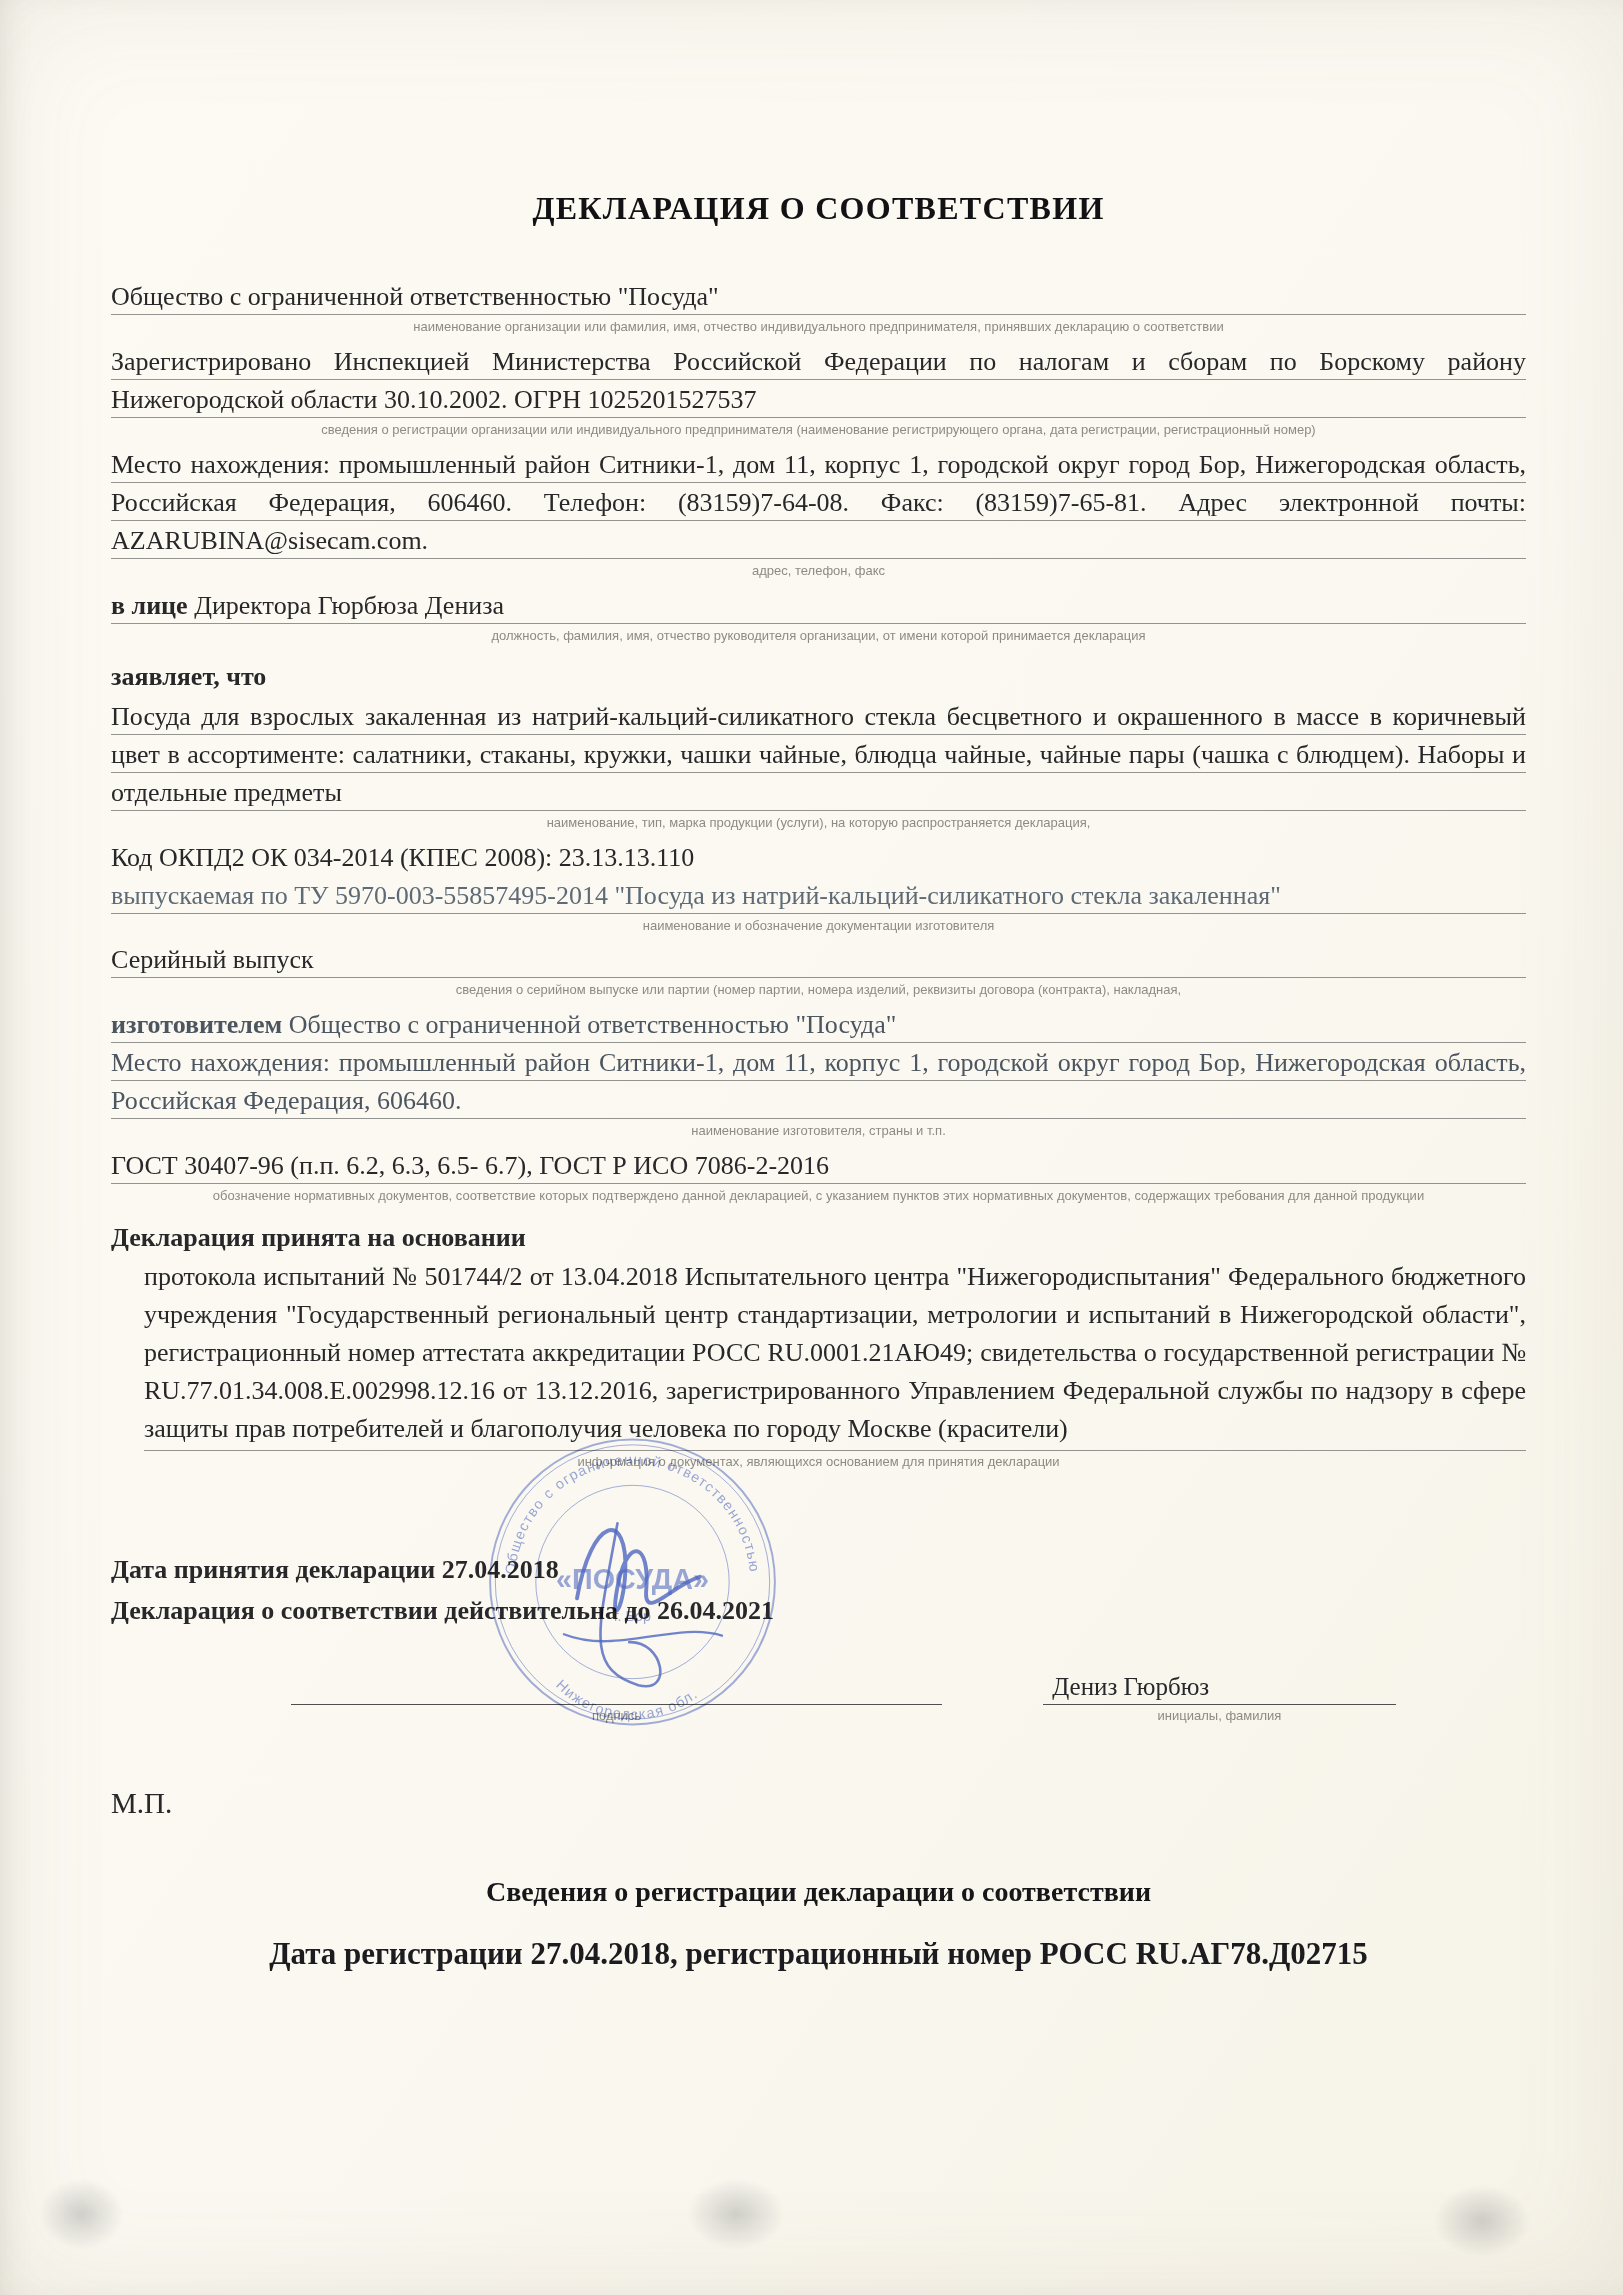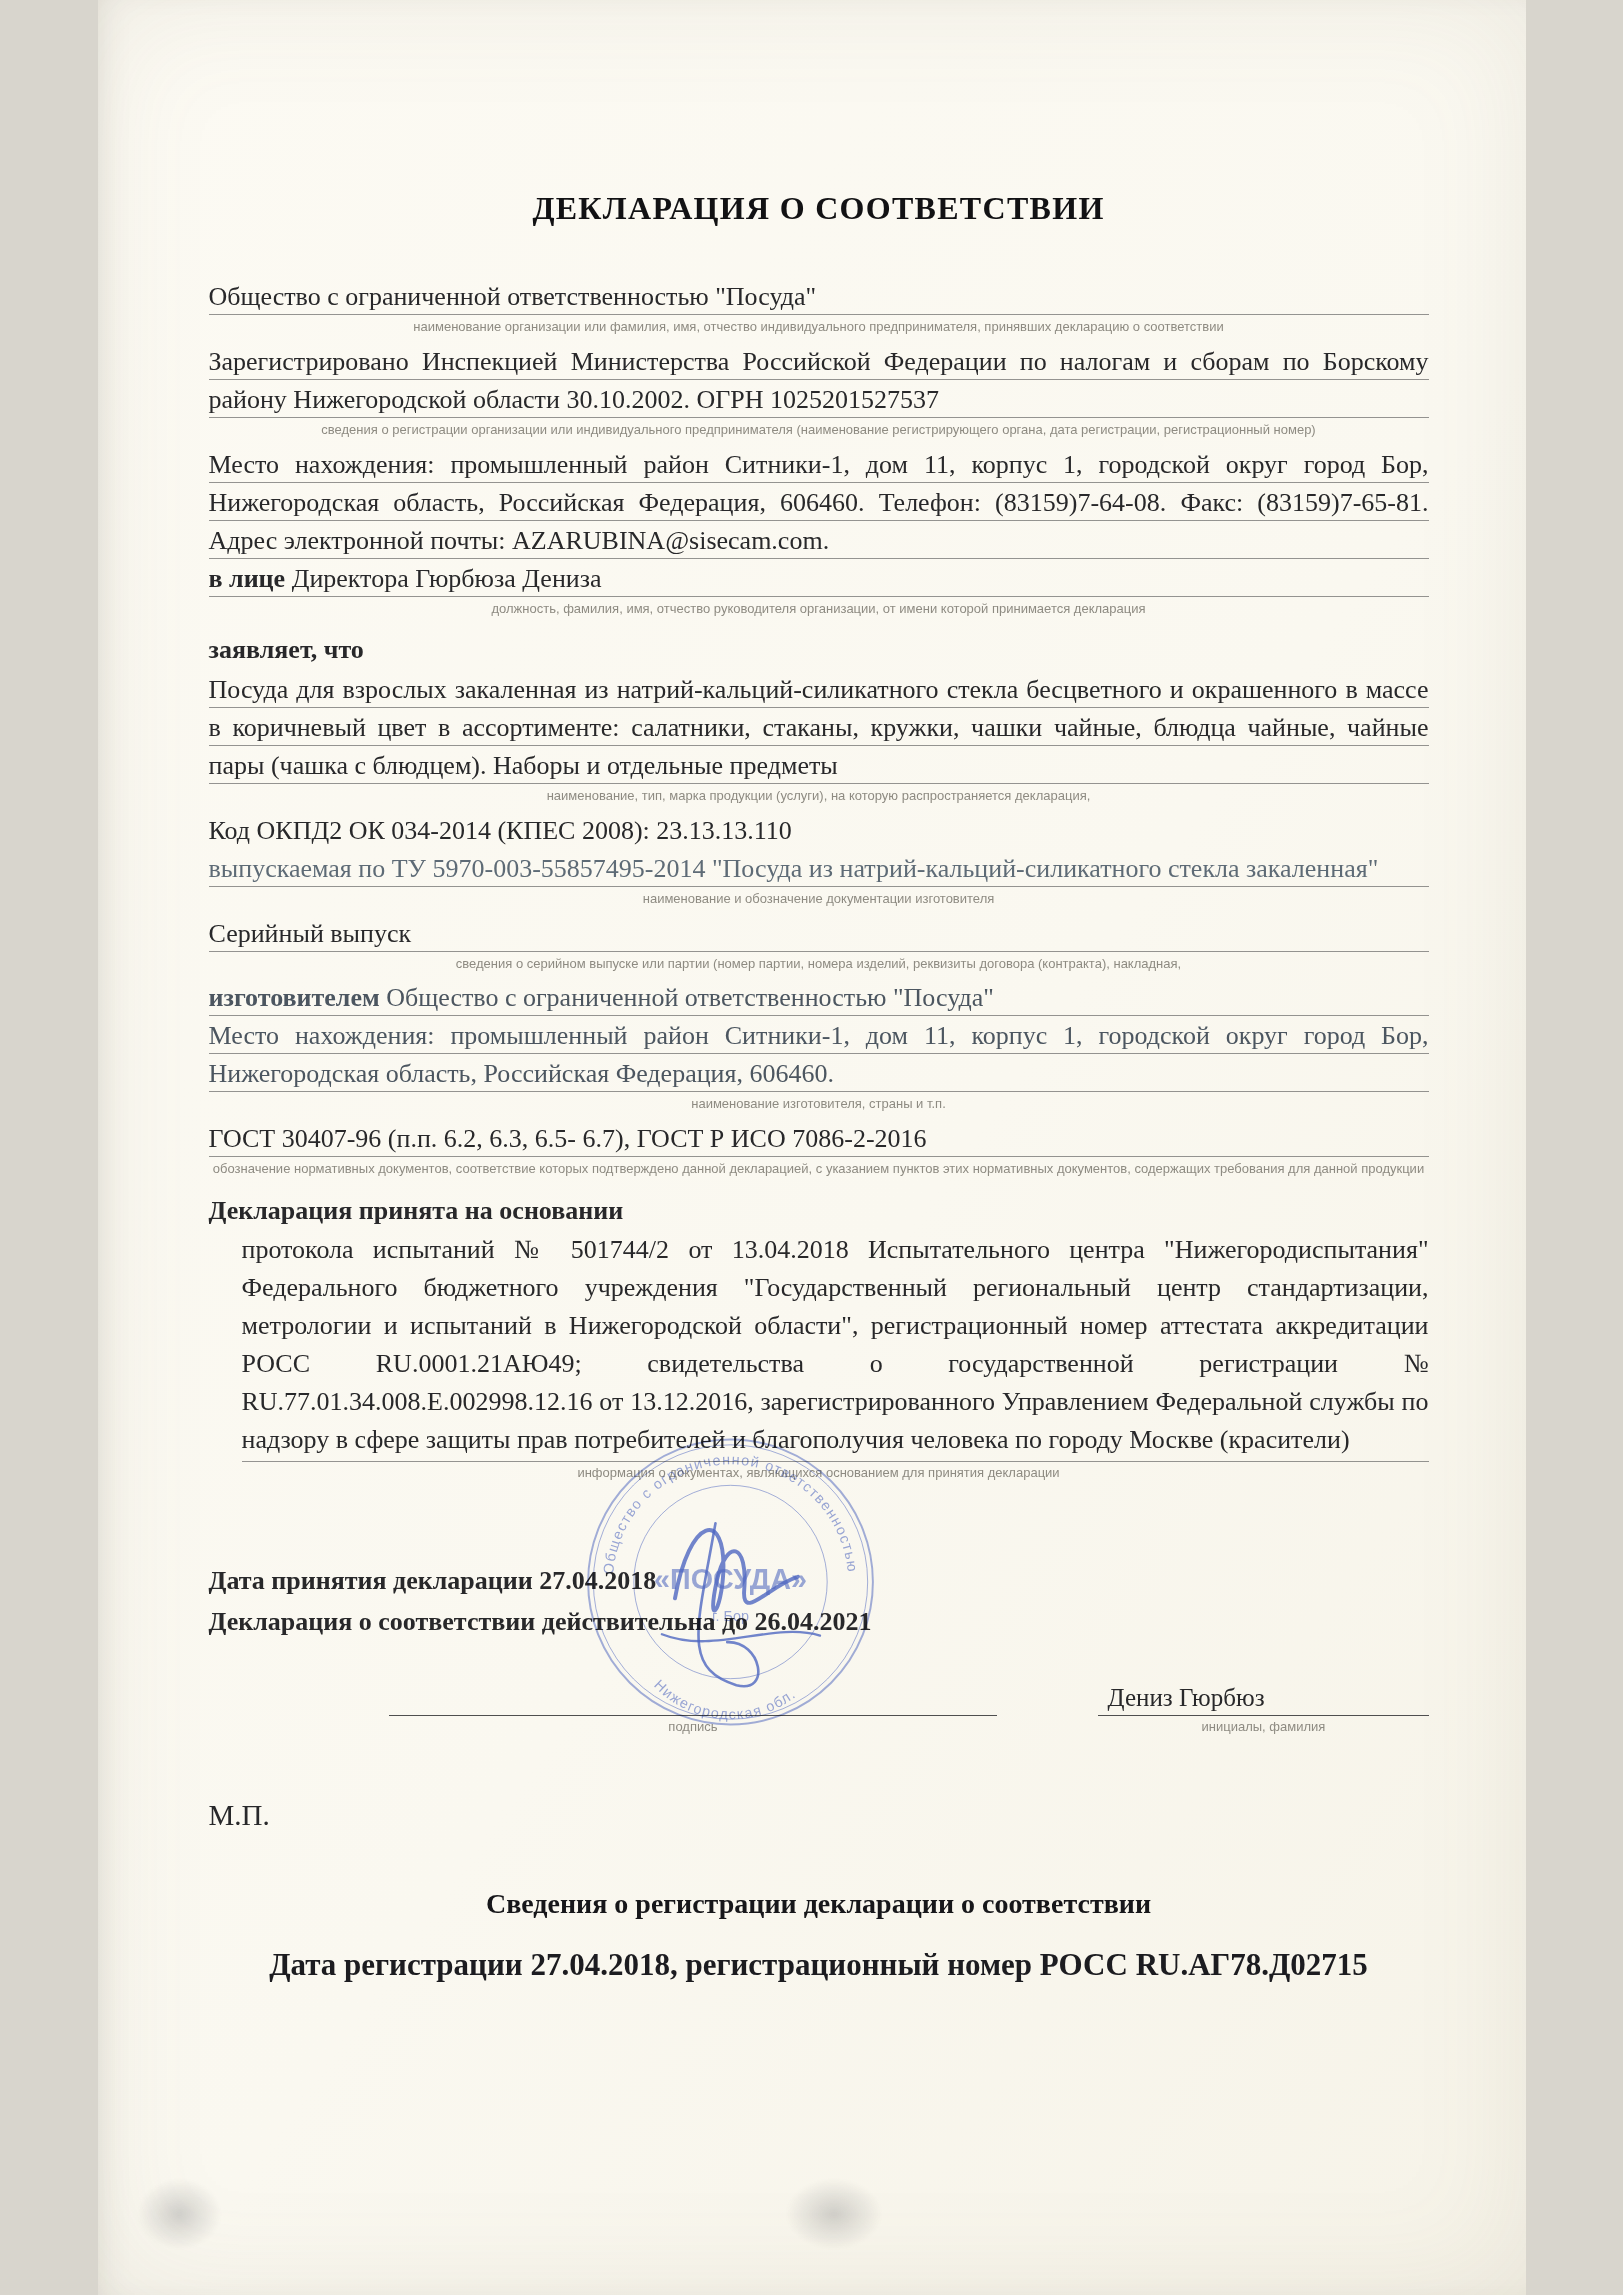--- a/index.html
+++ b/index.html
@@ -1,21 +1,21 @@
 <!DOCTYPE html>
 <html style="font-size:10.5px"><head>
 <meta charset="utf-8">
 <style>
   * { box-sizing: border-box; }
   html, body { margin: 0; padding: 0; }
   body { background: #d8d5cd; font-family: "Liberation Serif", serif; }
 
   .page {
     position: relative;
-    width: 1428px;
+    width: 1623px;
     height: 2295px;
     margin: 0 auto;
     background: linear-gradient(125deg, #fcfaf3 0%, #faf8f0 55%, #f6f3e8 100%);
     color: #28282a;
     overflow: hidden;
     box-shadow: inset 0 0 118px rgba(120,110,85,.10), inset 16.4px 0 39px -23px rgba(60,55,40,.18);
   }
 
   .content { position: relative; z-index: 1; padding: 190px 97px 0 111px; }
 
@@ -108,20 +108,21 @@
       <div class="caption">наименование организации или фамилия, имя, отчество индивидуального предпринимателя, принявших декларацию о соответствии</div>
     </div>
 
     <div class="field">
       <div class="value ruled just">Зарегистрировано Инспекцией Министерства Российской Федерации по налогам и сборам по Борскому району Нижегородской области 30.10.2002. ОГРН 1025201527537</div>
       <div class="caption">сведения о регистрации организации или индивидуального предпринимателя (наименование регистрирующего органа, дата регистрации, регистрационный номер)</div>
     </div>
 
     <div class="field">
       <div class="value ruled just">Место нахождения: промышленный район Ситники-1, дом 11, корпус 1, городской округ город Бор, Нижегородская область, Российская Федерация, 606460. Телефон: (83159)7-64-08. Факс: (83159)7-65-81. Адрес электронной почты: AZARUBINA@sisecam.com.</div>
+      <div class="caption">адрес, телефон, факс</div>
     </div>
 
     <div class="field">
       <div class="value ruled"><span class="bold">в лице</span> <span>Директора Гюрбюза Дениза</span></div>
       <div class="caption">должность, фамилия, имя, отчество руководителя организации, от имени которой принимается декларация</div>
     </div>
 
     <div class="sec-heading">заявляет, что</div>
 
     <div class="field">

